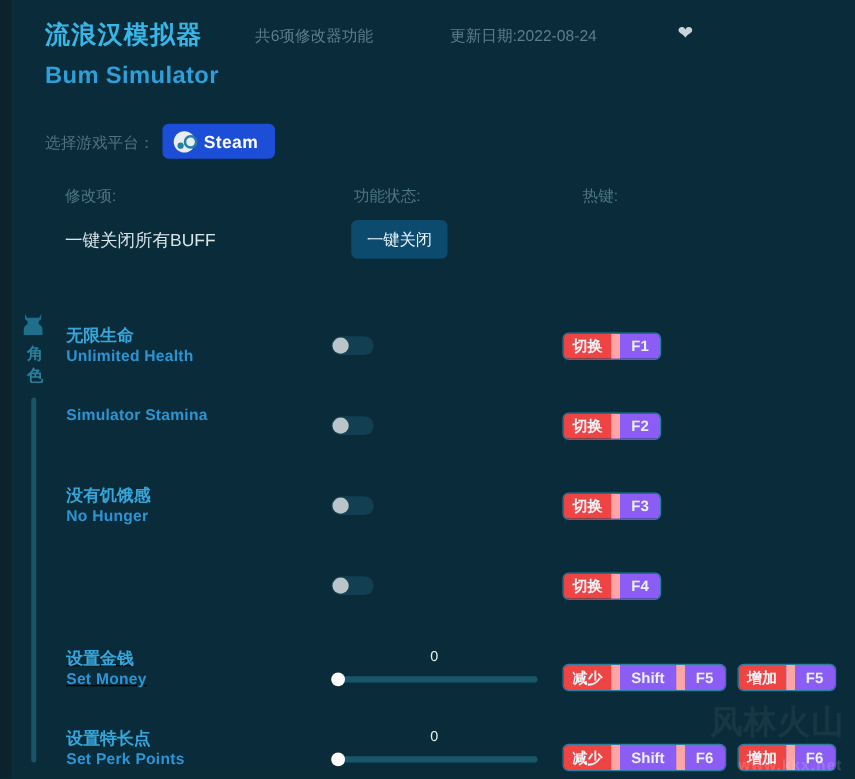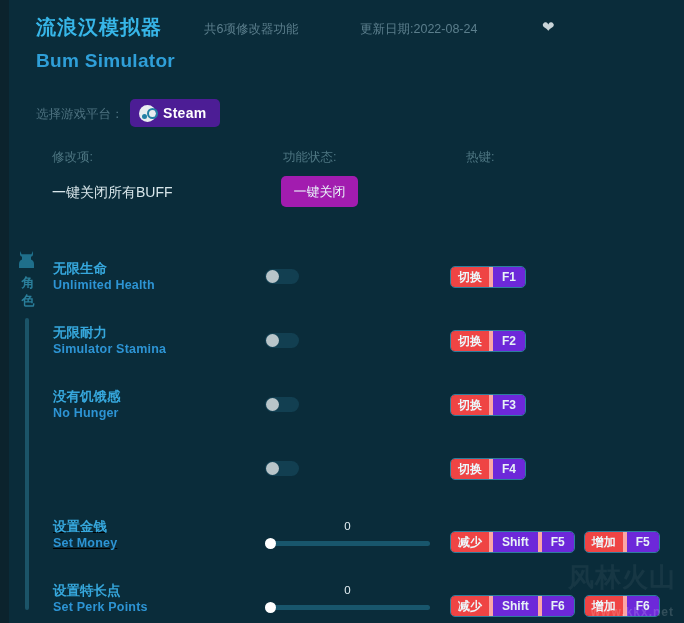--- a/index.html
+++ b/index.html
@@ -70,21 +70,21 @@
     position: absolute;
     left: 36px; top: 106px;
     font-size: 12.5px;
     color: #4e7280;
   }
   .steam-btn {
     position: absolute;
     left: 130px; top: 99px;
     height: 28px;
     padding: 0 13px 0 9px;
-    background: #4c1d95;
+    background: #1d4ed8;
     border-radius: 5px;
     display: flex;
     align-items: center;
     gap: 7px;
     cursor: pointer;
   }
   .steam-logo {
     width: 17px; height: 17px;
     border-radius: 50%;
     background: #e9eef0;
@@ -129,21 +129,21 @@
   .buff-label {
     position: absolute;
     left: 52px; top: 184px;
     font-size: 14px;
     color: #d8e6ea;
   }
   .buff-btn {
     position: absolute;
     left: 281px; top: 176px;
     width: 77px; height: 31px;
-    background: #a21caf;
+    background: #0c4a6e;
     border-radius: 5px;
     display: flex;
     align-items: center;
     justify-content: center;
     font-size: 13px;
     color: #eaf6fa;
     cursor: pointer;
   }
 
   
@@ -265,28 +265,28 @@
   .hk-action {
     background: #ef4444;
     color: #ecf7fb;
     font-size: 12px;
     padding: 0 7px;
     display: flex;
     align-items: center;
     font-weight: bold;
   }
   .hk-key {
-    background: #6d28d9;
+    background: #8b5cf6;
     color: #e7f2f6;
     font-size: 12px;
     padding: 0 9px;
     display: flex;
     align-items: center;
     font-weight: bold;
-    border-left: 4px solid #fca5a5;
+    border-left: 7px solid #fca5a5;
     text-align: right;
   }
 
   
   .watermark {
     position: absolute;
     right: 8px; bottom: 28px;
     font-size: 26px;
     font-weight: bold;
     color: rgba(255,255,255,0.055);
@@ -348,21 +348,20 @@
       </div>
       <div class="hotkeys" style="top: 16px;">
         <div class="hk-group">
           <span class="hk-action">切换</span>
           <span class="hk-key">F1</span>
         </div>
       </div>
     </div>
     <div class="row" style="top: 314px;">
       <div class="row-label" style="top: 10px;">
-        <div class="row-cn">无限耐力</div>
         <div class="row-en">Simulator Stamina</div>
       </div>
       <div class="toggle" style="top: 19px;">
         <div class="knob"></div>
       </div>
       <div class="hotkeys" style="top: 16px;">
         <div class="hk-group">
           <span class="hk-action">切换</span>
           <span class="hk-key">F2</span>
         </div>

